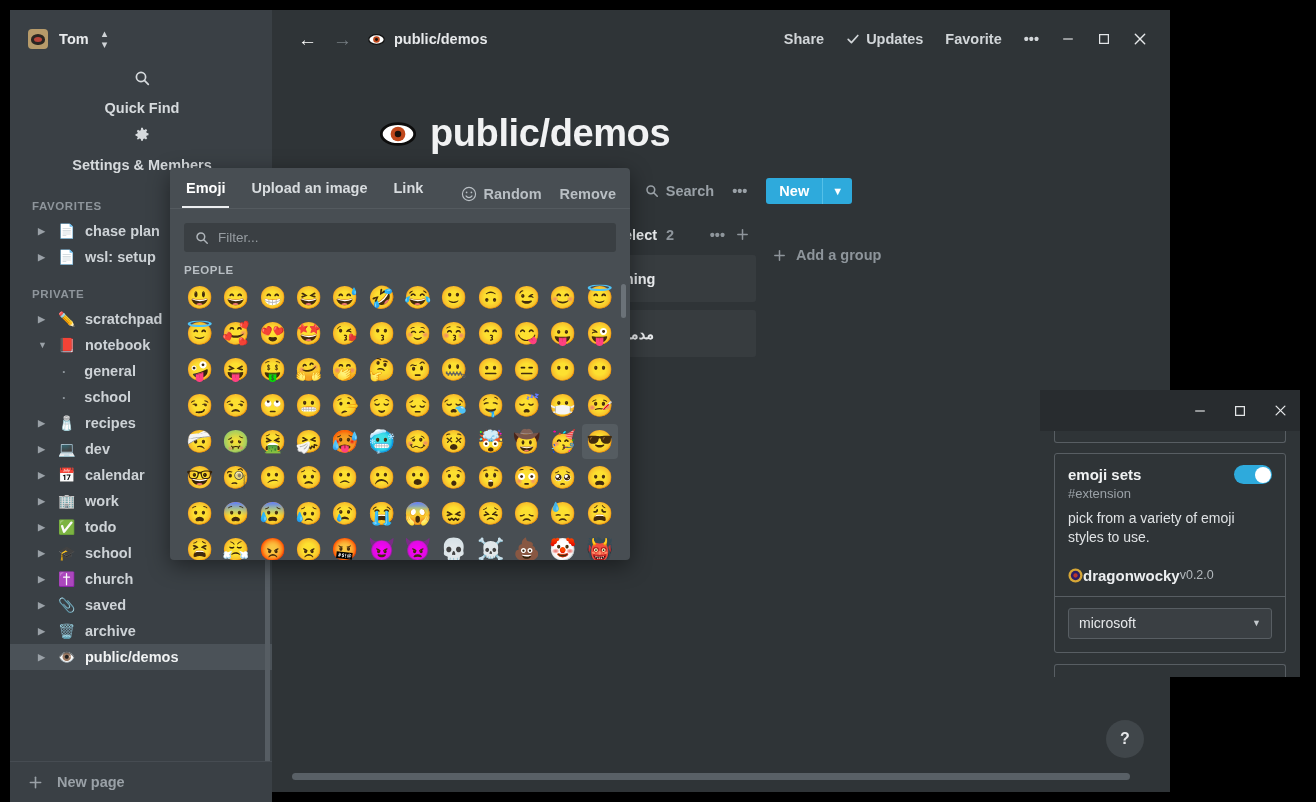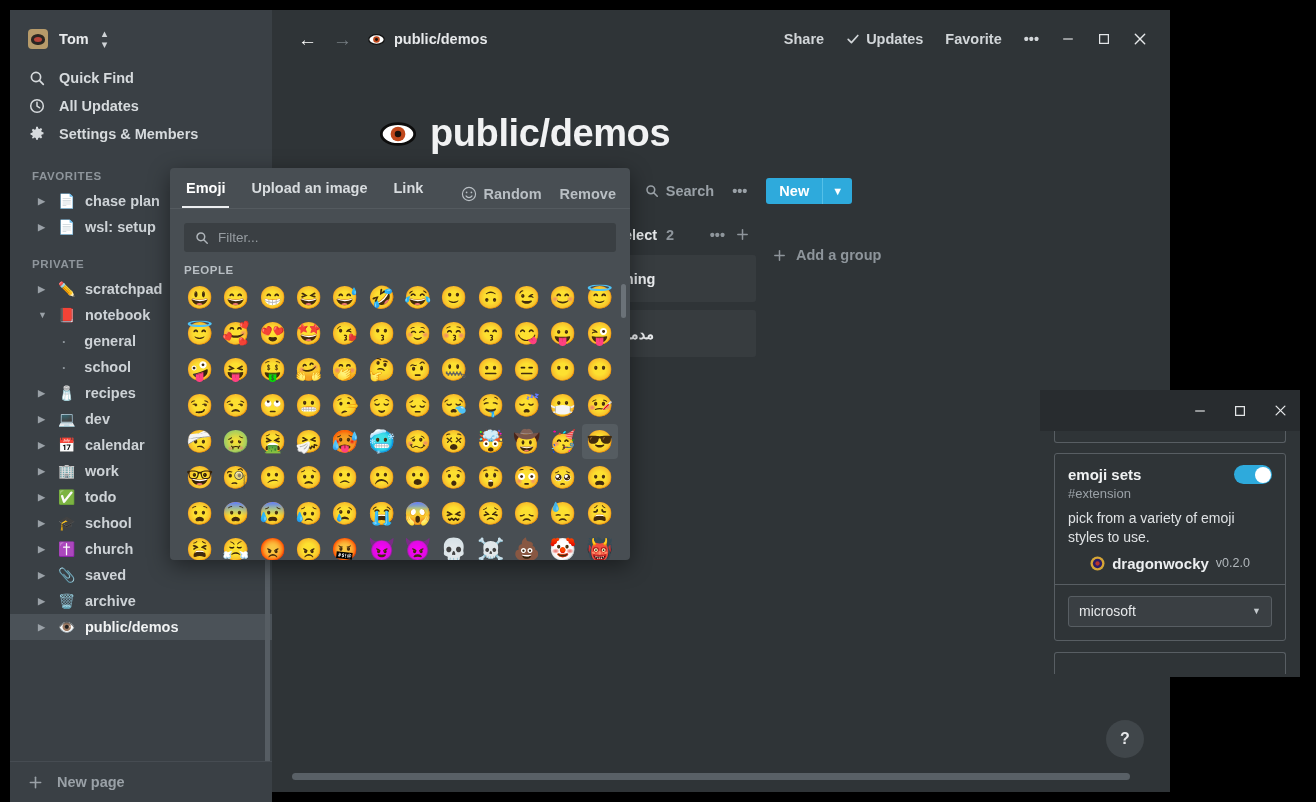--- a/index.html
+++ b/index.html
@@ -34,21 +34,21 @@
   }
   .avatar::before {
     content:""; position:absolute; left:6px; top:8px; width:8px; height:5px;
     border-radius: 50%; background:#b8453a; z-index:2;
   }
   .sb-user-name { color:#e9ebed; font-size:14.5px; font-weight:700; letter-spacing:.1px;}
   .chev-ud { color:#cfd3d6; font-size:11px; line-height:1; margin-left:2px;}
   .sb-row {
     display:flex; align-items:center; gap:13px;
     padding: 5px 16px 5px 18px; cursor:pointer; color:#d6dadd;
-    font-size:14.5px; font-weight:700;
+    font-size:14.5px; font-weight:700;flex-direction:column;
   }
   .sb-icn { width:18px; height:18px; display:flex; align-items:center; justify-content:center; flex:0 0 auto; color:#d6dadd;}
   .sb-section {
     color:#8e959b; font-size:11.5px; font-weight:700; letter-spacing:.6px;
     padding: 18px 18px 6px 22px;
   }
   .sb-scroll { flex:1 1 auto; overflow:hidden; position:relative; }
   .nav-item {
     display:flex; align-items:center; gap:8px;
     padding: 5px 10px 5px 28px; cursor:pointer;
@@ -176,21 +176,21 @@
   .st-modbody { padding: 11px 13px 12px 13px; border-bottom:1px solid #585e63;}
   .st-head { display:flex; align-items:center;}
   .st-name { color:#f0f2f3; font-size:15px; font-weight:700;}
   .st-toggle {
     margin-left:auto; width:38px; height:19px; border-radius:10px; background:#2eaadc;
     position:relative; cursor:pointer;
   }
   .st-toggle::after { content:""; position:absolute; right:1.5px; top:1.5px; width:16px; height:16px; border-radius:50%; background:#fff;}
   .st-tag { color:#9aa1a7; font-size:13px; margin-top:2px;}
   .st-desc { color:#dfe2e4; font-size:14px; line-height:1.38; margin-top:8px;}
-  .st-auth { display:flex; align-items:center; gap:7px; margin-top:7px;justify-content:center;}
+  .st-auth { display:flex; align-items:center; margin-top:19px;}
   .st-auth .an { color:#eceef0; font-size:15px; font-weight:700;}
   .st-auth .av { color:#b2b8bc; font-size:12.5px;}
   .st-selwrap { padding: 11px 13px 13px 13px;}
   .st-select {
     background:#3a3f43; border:1px solid #585e63; border-radius:3px;
     height:31px; display:flex; align-items:center; padding: 0 10px;
     color:#e6e8ea; font-size:14px; cursor:pointer;text-align:center;
   }
   .st-select .cv { margin-left:auto; font-size:9px; color:#c4c9cd;}
   .st-partial2 { height:22px; border:1px solid #585e63; border-bottom:none; border-radius:3px 3px 0 0; margin-top:11px;}
@@ -212,29 +212,20 @@
       <div class="sb-row">
         <span class="sb-icn">
           <svg width="16" height="16" viewBox="0 0 16 16" fill="none" stroke="currentColor" stroke-width="1.7">
             <circle cx="7" cy="7" r="4.6"></circle>
               <line x1="10.4" y1="10.4" x2="14.3" y2="14.3" stroke-linecap="round"></line>
           </svg>
         </span>
         <span>Quick Find</span>
       </div>
 
-      <div class="sb-row">
-        <span class="sb-icn">
-          <svg width="16" height="16" viewBox="0 0 16 16" fill="none" stroke="currentColor" stroke-width="1.5">
-            <circle cx="8" cy="8" r="6.3"></circle>
-              <path d="M8 4.3V8l2.7 1.8" stroke-linecap="round"></path>
-          </svg>
-        </span>
-        <span>All Updates</span>
-      </div>
 
       <div class="sb-row">
         <span class="sb-icn">
           <svg width="16" height="16" viewBox="0 0 16 16" fill="currentColor">
             <path d="M8 5.2A2.8 2.8 0 108 10.8 2.8 2.8 0 008 5.2zm0 1.6a1.2 1.2 0 110 2.4 1.2 1.2 0 010-2.4z"></path>
             <path d="M7.1.8h1.8l.3 1.7 1.3.55 1.45-1 1.27 1.27-1 1.45.55 1.3 1.7.3v1.8l-1.7.3-.55 1.3 1 1.45-1.27 1.27-1.45-1-1.3.55-.3 1.7H7.1l-.3-1.7-1.3-.55-1.45 1L2.78 11.9l1-1.45-.55-1.3-1.7-.3V7.05l1.7-.3.55-1.3-1-1.45L4.05 2.73l1.45 1 1.3-.55z"></path>
           </svg>
         </span>
         <span>Settings &amp; Members</span>
       </div>

